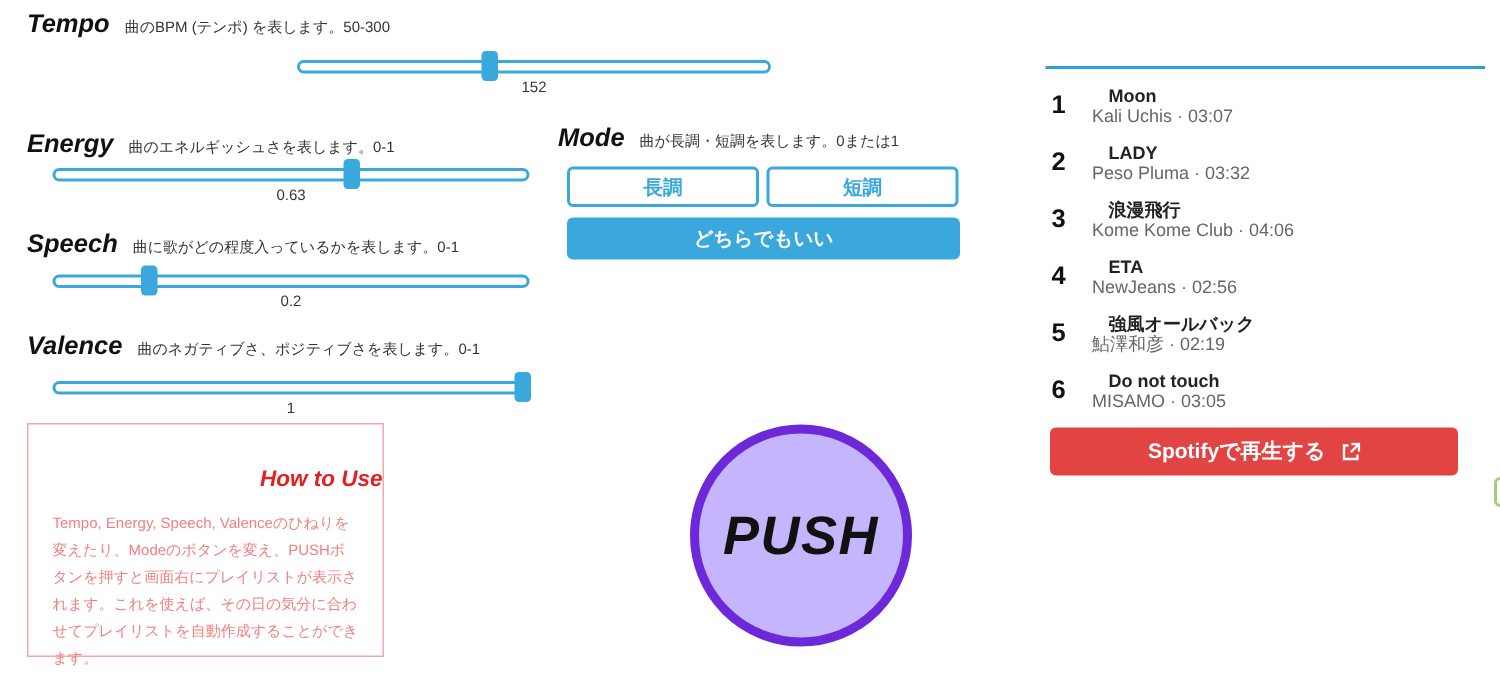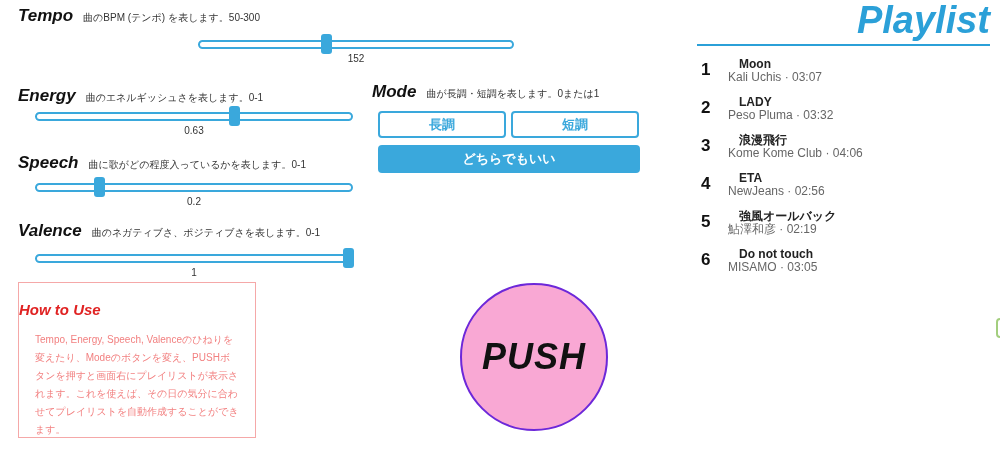--- a/index.html
+++ b/index.html
@@ -19,26 +19,26 @@
   
   .mode-btn { position:absolute; width:128px; height:27px; border:2px solid #3AA8DC; border-radius:4px;
               background:#fff; color:#3AA8DC; font-size:13px; font-weight:bold;
               display:flex; align-items:center; justify-content:center; cursor:pointer; }
   .mode-btn-wide { position:absolute; left:378px; top:145px; width:262px; height:28px; border:none; border-radius:4px;
               background:#3AA8DC; color:#fff; font-size:13px; font-weight:bold;
               display:flex; align-items:center; justify-content:center; cursor:pointer; }
 
   
   .howto { position:absolute; left:18px; top:282px; width:238px; height:156px; border:1px solid #F5A8A8; background:#fff; }
-  .howto-title { margin-top:18px; text-align:left; font-size:15px; font-weight:bold; font-style:italic; color:#E02222; }
+  .howto-title { margin-top:28px; text-align:right; font-size:15px; font-weight:bold; font-style:italic; color:#E02222; }
   .howto-body { margin:13px 16px 0 16px; font-size:10px; line-height:1.8; color:#F28080; }
 
   
   .push-btn { position:absolute; left:460px; top:283px; width:148px; height:148px; border-radius:50%;
-              background:#f9a8d4; border:2px solid #6d28d9; display:flex; align-items:center; justify-content:center;
+              background:#c4b5fd; border:6px solid #6d28d9; display:flex; align-items:center; justify-content:center;
               font-size:36px; font-weight:bold; font-style:italic; color:#111; letter-spacing:1px; cursor:pointer; }
 
   
   .playlist-title { position:absolute; left:700px; top:0; width:290px; text-align:right;
                     font-size:38px; line-height:40px; font-weight:bold; font-style:italic; color:#2BA0D8; }
   .playlist-divider { position:absolute; left:697px; top:44px; width:293px; border-top:2px solid #2BA0D8; }
   .tracklist { position:absolute; left:701px; top:57px; width:272px; }
   .track-row { display:flex; align-items:flex-start; margin-bottom:11px; height:27px; }
   .track-num { width:27px; font-size:17px; font-weight:bold; color:#111; padding-top:3px; }
   .track-title { font-size:12px; font-weight:bold; color:#222; line-height:14px;padding-left:11px; }
@@ -101,21 +101,20 @@
   <div class="param-head" style="left:372px; top:82px;">
     <span class="param-label">Mode</span>
     <span class="param-desc">曲が長調・短調を表します。0または1</span>
   </div>
   <button class="mode-btn" style="left:378px; top:111px;">長調</button>
   <button class="mode-btn" style="left:511px; top:111px;">短調</button>
   <button class="mode-btn-wide">どちらでもいい</button>
 
   <button class="push-btn">PUSH</button>
 
-  <div class="playlist-title">Playlist</div>
   <div class="playlist-divider"></div>
 
   <div class="tracklist">
     <div class="track-row">
       <div class="track-num">1</div>
       <div>
         <div class="track-title">Moon</div>
         <div class="track-sub">Kali Uchis · 03:07</div>
       </div>
     </div>
@@ -149,16 +148,26 @@
     </div>
     <div class="track-row">
       <div class="track-num">6</div>
       <div>
         <div class="track-title">Do not touch</div>
         <div class="track-sub">MISAMO · 03:05</div>
       </div>
     </div>
   </div>
 
+  <button class="spotify-btn">
+    <span>Spotifyで再生する</span>
+    <span class="ext-icon">
+      <svg viewBox="0 0 13 13" width="13" height="13" fill="none" stroke="#fff" stroke-width="1.6">
+        <path d="M5 2 H2 V11 H11 V8"></path>
+        <path d="M7 1 H12 V6"></path>
+        <path d="M12 1 L6.5 6.5"></path>
+      </svg>
+    </span>
+  </button>
 
   <div class="edge-widget"></div>
 
 </div>
 
 </body></html>

